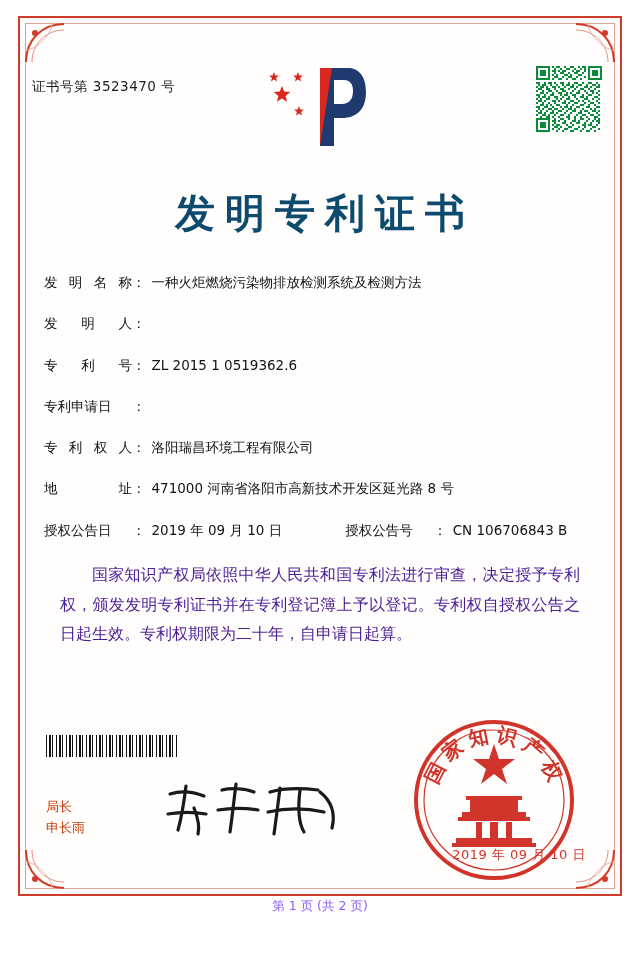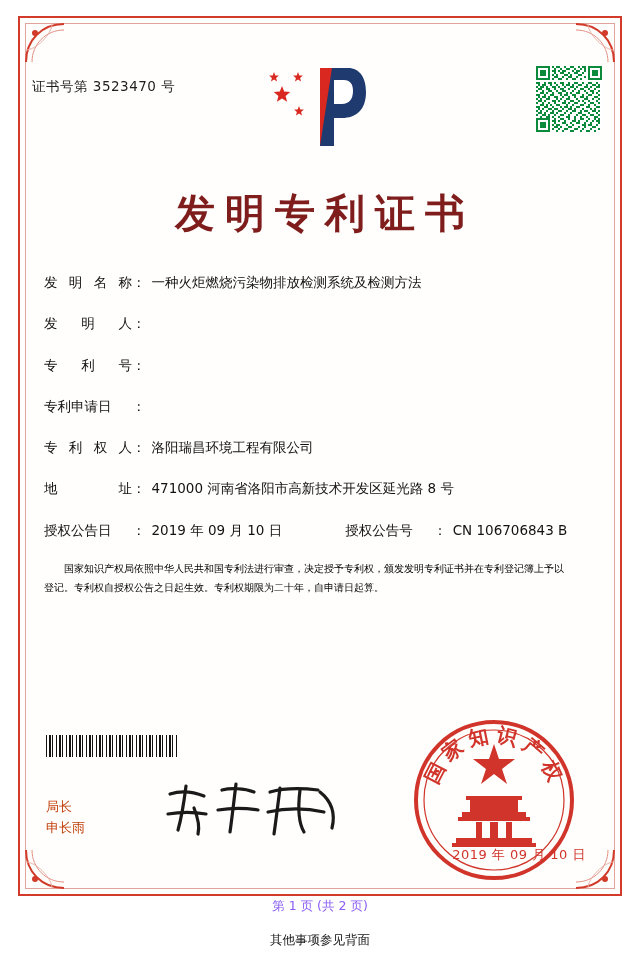--- a/index.html
+++ b/index.html
@@ -87,21 +87,21 @@
   .cert-title {
     position: absolute;
     left: 0;
     right: 0;
     top: 186px;
     text-align: center;
     font-family: "DejaVu Serif", "Liberation Serif", serif;
     font-size: 40px;
     font-weight: bold;
     letter-spacing: 10px;
-    color: #7f1d1d;
+    color: #0c4a6e;
     text-indent: 10px;
   }
 
   
   .fields {
     position: absolute;
     left: 44px;
     top: 272px;
     width: 520px;
     font-size: 13.5px;
@@ -140,26 +140,26 @@
   .field-row.dual .sub-label {
     width: 88px;
     flex: 0 0 88px;
     display: flex;
     justify-content: space-between;
   }
 
   
   .paragraphs {
     position: absolute;
-    left: 44px;
+    left: 60px;
     top: 560px;
     width: 520px;
-    font-size: 10px;
+    font-size: 16px;
     line-height: 1.85;
-    color: #000000;
+    color: #4c1d95;
     text-align: justify;
   }
   .paragraphs p {
     margin: 0 0 5px 0;
     text-indent: 2em;
   }
 
   
   .barcode {
     position: absolute;
@@ -610,20 +610,21 @@
       <span class="field-colon">：</span>
     </div>
 
     <div class="field-row">
       <span class="field-label">
         <span>专</span>
           <span>利</span>
           <span>号</span>
       </span>
       <span class="field-colon">：</span>
+      <span class="field-value">ZL 2015 1 0519362.6</span>
     </div>
 
     <div class="field-row">
       <span class="field-label">专利申请日</span>
       <span class="field-colon">：</span>
     </div>
 
     <div class="field-row">
       <span class="field-label">
         <span>专</span>
@@ -713,15 +714,14 @@
       </defs>
       <text font-family="'DejaVu Serif','Liberation Serif',serif" font-size="20" font-weight="bold" fill="#d0342a" letter-spacing="6">
         <textPath href="#sealTextTop" startOffset="8%">国家知识产权局</textPath>
       </text>
     </svg>
   </div>
 
   <div class="seal-date">2019 年 09 月 10 日</div>
 
   <div class="page-no">第 1 页 (共 2 页)</div>
-  <div class="footer-note">其他事项参见背面</div>
 
 </div>
 
 </body></html>

